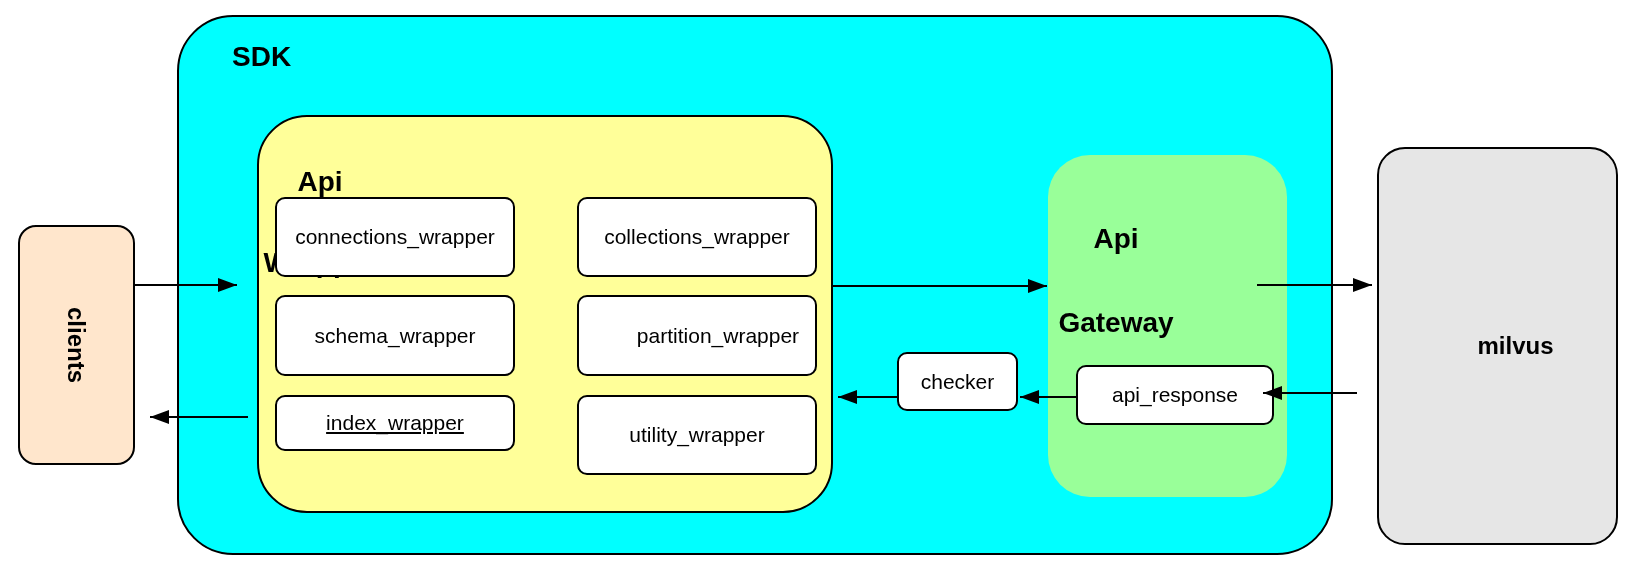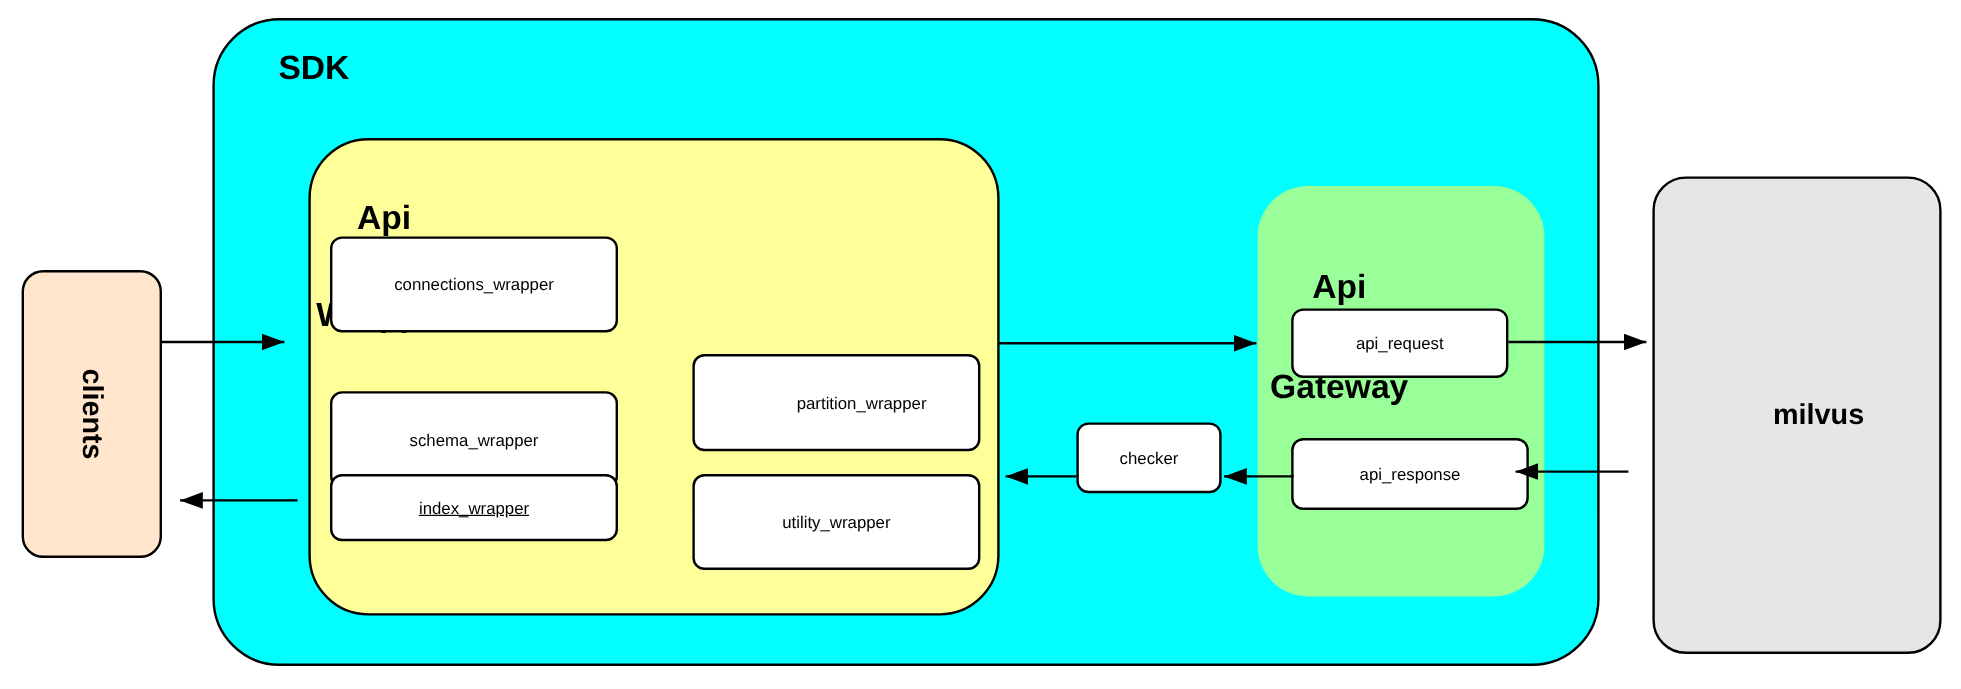--- a/index.html
+++ b/index.html
@@ -22,24 +22,24 @@
                 display:flex; align-items:center; justify-content:center; font-weight:bold; font-size:24px;padding-left:36px; }
 
   
   .seclabel   { position:absolute; font-weight:bold; font-size:28px; line-height:28px; white-space:pre; }
   .sdk-label  { left:232px;  top:43px; }
   .wrap-label { left:250px;  top:114px; width:140px; text-align:center; line-height:27px; }
   .gw-label   { left:1046px; top:169px; width:140px; text-align:center; line-height:28px; }
 
   
   .wnode { position:absolute; box-sizing:border-box; background:#ffffff; border:2px solid #000; border-radius:10px;
-           display:flex; align-items:center; justify-content:center; font-size:14px; white-space:nowrap; }
+           display:flex; align-items:center; justify-content:center; font-size:21px; white-space:nowrap; }
   .n-connections { left:275px;  top:197px; width:240px; height:80px; }
   .n-collections { left:577px;  top:197px; width:240px; height:80px; }
-  .n-schema      { left:275px;  top:295px; width:240px; height:81px;margin-top:31px; }
+  .n-schema      { left:275px;  top:295px; width:240px; height:81px; }
   .n-partition   { left:577px;  top:295px; width:240px; height:81px;padding-left:42px; }
   .n-index       { left:275px;  top:395px; width:240px; height:56px;text-decoration:underline; }
   .n-utility     { left:577px;  top:395px; width:240px; height:80px; }
   .n-checker     { left:897px;  top:352px; width:121px; height:59px; }
   .n-request     { left:1076px; top:257px; width:181px; height:58px; }
   .n-response    { left:1076px; top:365px; width:198px; height:60px; }
 
   
   .arrows { position:absolute; left:0; top:0; pointer-events:none; }
   .arrows line { stroke:#000; stroke-width:2; }
@@ -60,40 +60,40 @@
 
   <div class="abs apigw"></div>
   <div class="seclabel gw-label">
     <div>Api</div>
     <div>Gateway</div>
   </div>
 
   <div class="wnode n-connections">
     <span>connections_wrapper</span>
   </div>
+  <div class="wnode n-collections">
+    <span>collections_wrapper</span>
+  </div>
   <div class="wnode n-schema">
     <span>schema_wrapper</span>
   </div>
   <div class="wnode n-partition">
     <span>partition_wrapper</span>
   </div>
   <div class="wnode n-index">
     <span>index_wrapper</span>
   </div>
   <div class="wnode n-utility">
     <span>utility_wrapper</span>
   </div>
 
   <div class="wnode n-checker">
     <span>checker</span>
   </div>
 
-  <div class="wnode n-request">
-    <span>api_request</span>
-  </div>
   <div class="wnode n-response">
     <span>api_response</span>
   </div>
 
   <div class="abs clients">
     <span>clients</span>
   </div>
 
   <div class="abs milvus">
     <span>milvus</span>

